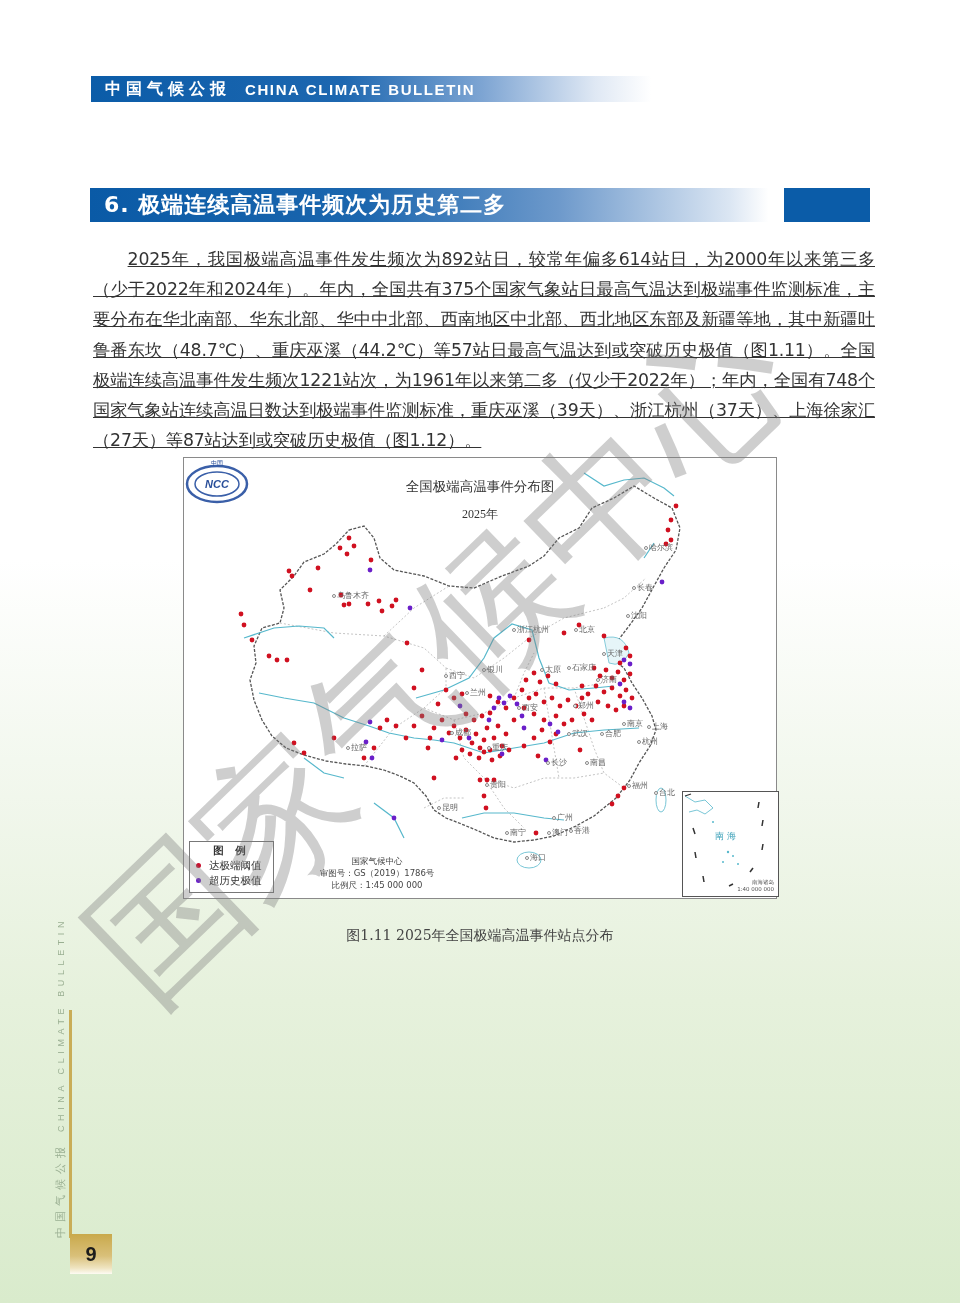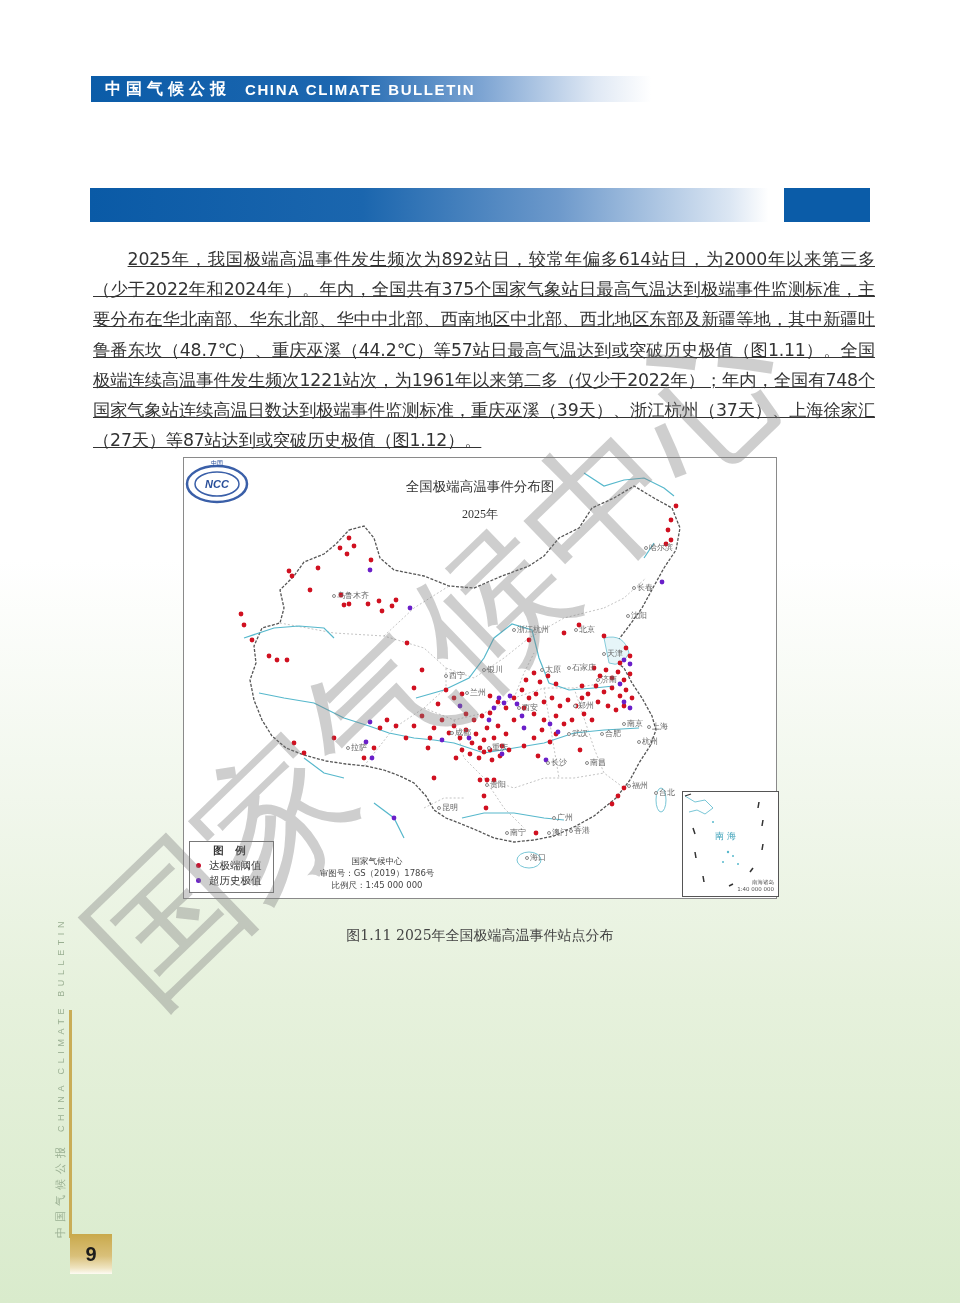--- a/index.html
+++ b/index.html
@@ -94,20 +94,21 @@
   </style>
 </head>
 <body>
 
 <div class="header-bar">
   <span class="cn">中国气候公报</span>
   <span class="en">CHINA CLIMATE BULLETIN</span>
 </div>
 
 <div class="section-title">
+  <span class="txt">6. 极端连续高温事件频次为历史第二多</span>
   <div class="block"></div>
 </div>
 
 <div class="body-text">2025年，我国极端高温事件发生频次为892站日，较常年偏多614站日，为2000年以来第三多（少于2022年和2024年）。年内，全国共有375个国家气象站日最高气温达到极端事件监测标准，主要分布在华北南部、华东北部、华中中北部、西南地区中北部、西北地区东部及新疆等地，其中新疆吐鲁番东坎（48.7℃）、重庆巫溪（44.2℃）等57站日最高气温达到或突破历史极值（图1.11）。全国极端连续高温事件发生频次1221站次，为1961年以来第二多（仅少于2022年）；年内，全国有748个国家气象站连续高温日数达到极端事件监测标准，重庆巫溪（39天）、浙江杭州（37天）、上海徐家汇（27天）等87站达到或突破历史极值（图1.12）。</div>
 
 <div class="figure">
   <svg width="592" height="440" viewBox="0 0 592 440">
 
     <path d="
       M 165 72 L 180 68 L 190 80 L 196 100 L 210 112 L 240 118 L 265 128 L 290 130 L 318 118 L 345 108 L 360 98

